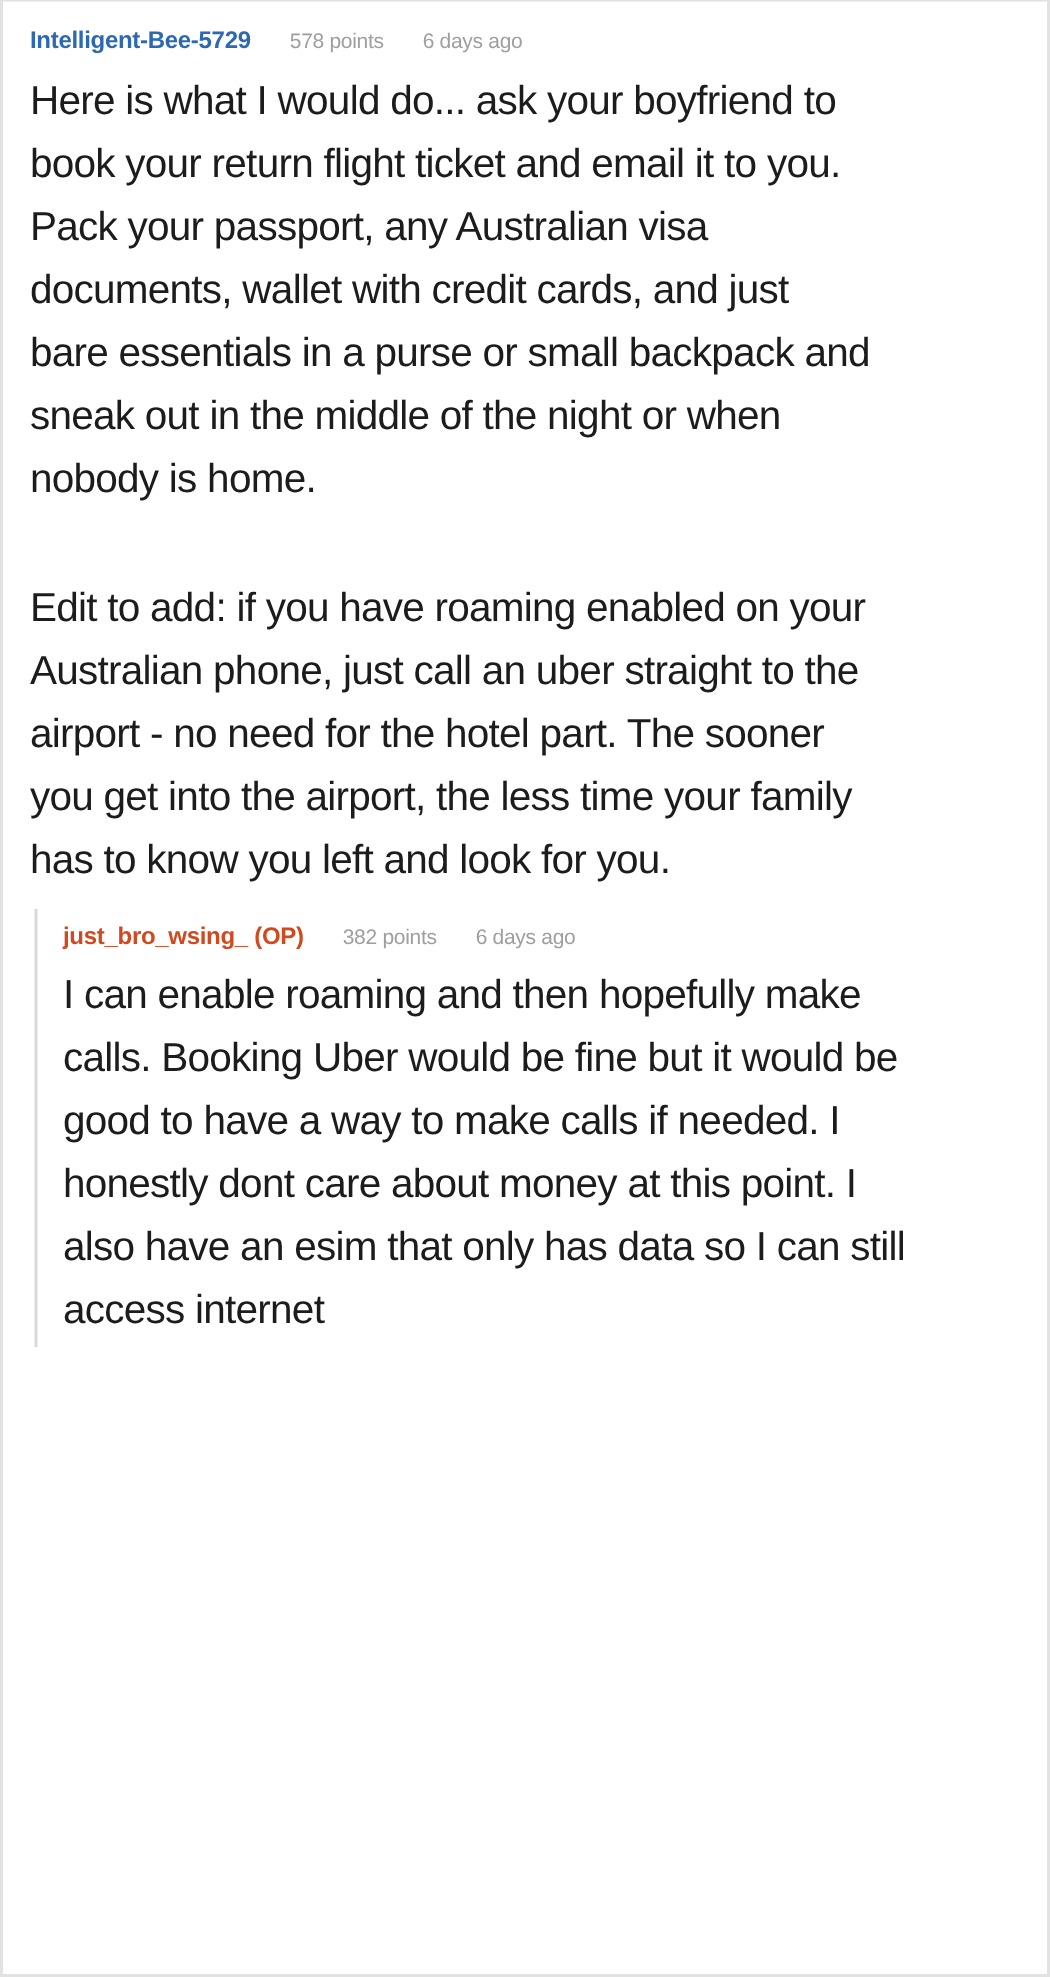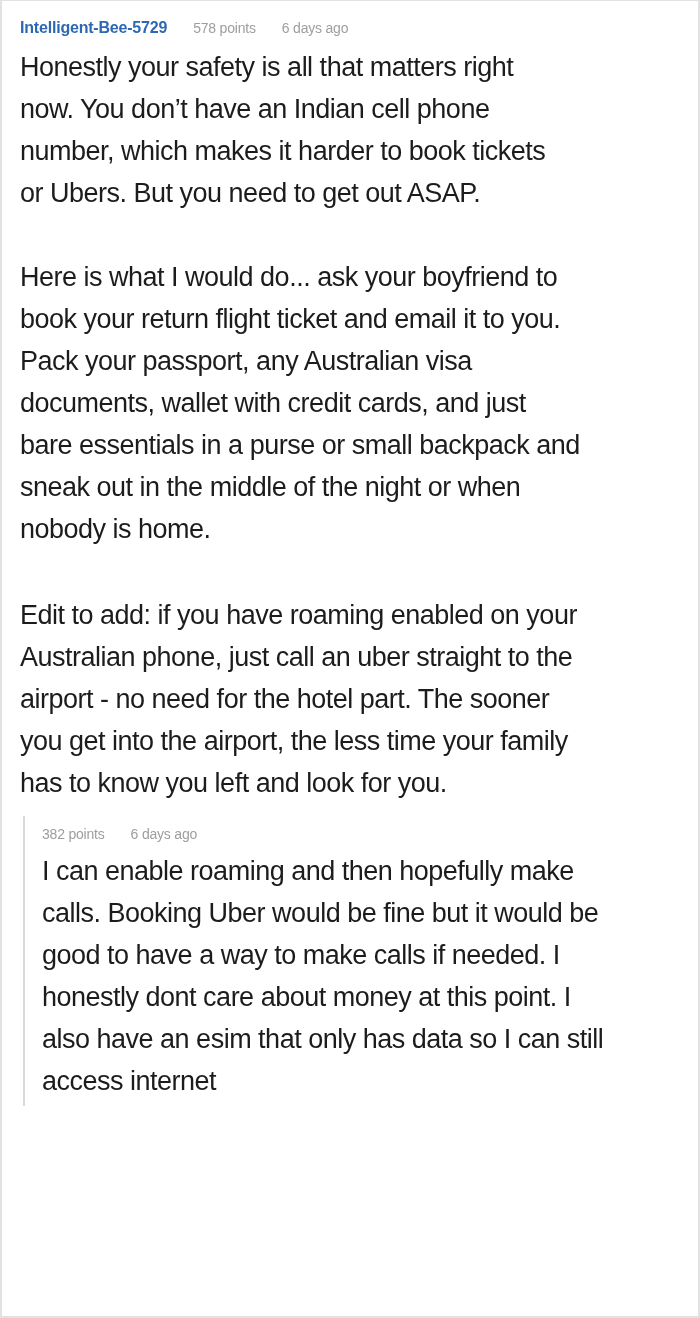--- a/index.html
+++ b/index.html
@@ -69,41 +69,38 @@
 
   <div class="comment">
 
     <div class="comment-header">
       <a class="username author-blue">Intelligent-Bee-5729</a>
       <span class="meta">578 points</span>
       <span class="meta">6 days ago</span>
     </div>
 
     <div class="comment-body">
-      <p>Honestly your safety is all that matters right
-now. You don’t have an Indian cell phone
-number, which makes it harder to book tickets
-or Ubers. But you need to get out ASAP.</p>
       <p>Here is what I would do... ask your boyfriend to
 book your return flight ticket and email it to you.
 Pack your passport, any Australian visa
 documents, wallet with credit cards, and just
 bare essentials in a purse or small backpack and
 sneak out in the middle of the night or when
 nobody is home.</p>
       <p>Edit to add: if you have roaming enabled on your
 Australian phone, just call an uber straight to the
 airport - no need for the hotel part. The sooner
 you get into the airport, the less time your family
 has to know you left and look for you.</p>
     </div>
 
     <div class="reply">
 
       <div class="comment-header">
+        <a class="username author-op">just_bro_wsing_ (OP)</a>
         <span class="meta">382 points</span>
         <span class="meta">6 days ago</span>
       </div>
 
       <p class="reply-body">I can enable roaming and then hopefully make
 calls. Booking Uber would be fine but it would be
 good to have a way to make calls if needed. I
 honestly dont care about money at this point. I
 also have an esim that only has data so I can still
 access internet</p>

